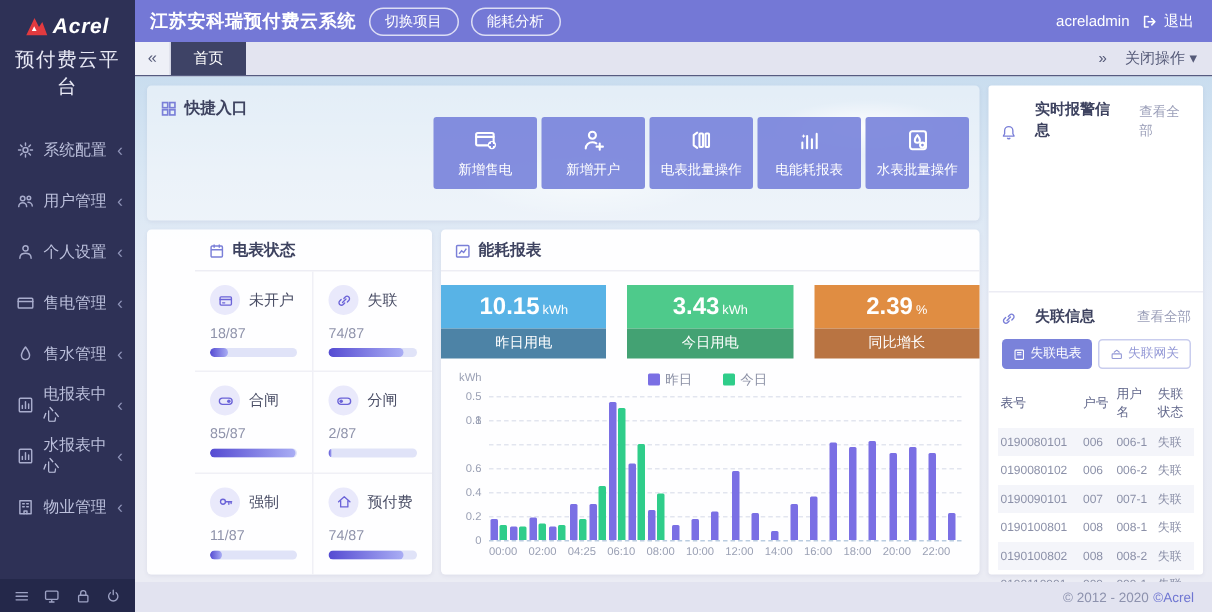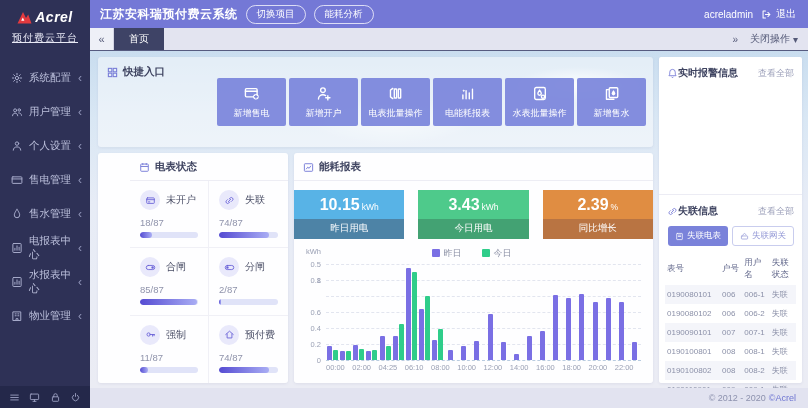--- a/index.html
+++ b/index.html
@@ -6,21 +6,21 @@
   *{box-sizing:border-box;}
   .app{width:808px;height:408px;display:flex;font-family:"Liberation Sans",sans-serif;overflow:hidden;background:#fff;position:relative;}
   svg{display:block;}
   .ic{display:inline-flex;align-items:center;justify-content:center;flex:none;}
 
   
   .sidebar{width:90px;flex:none;background:#2e3156;display:flex;flex-direction:column;}
   .logo{padding:9px 4px 6px;text-align:center;}
   .logo-row{display:flex;align-items:center;justify-content:center;gap:3px;}
   .logo-text{color:#fff;font-style:italic;font-weight:bold;font-size:14px;letter-spacing:.5px;}
-  .platform{color:#e8e9f5;font-size:10px;margin-top:6px;letter-spacing:1px;text-decoration:underline;}
+  .platform{color:#e8e9f5;font-size:13px;margin-top:6px;letter-spacing:1px;}
   .menu{flex:1;padding-top:10px;}
   .side-item{display:flex;align-items:center;gap:6px;padding:0 8px 0 11px;height:34px;color:#bcc0dc;font-size:10.5px;cursor:pointer;}
   .side-item .ic{color:#a9adcd;}
   .side-chev{margin-left:auto;color:#8f94b8;font-size:12px;line-height:1;}
   .side-taskbar{height:22px;background:#24284a;display:flex;align-items:center;justify-content:space-evenly;color:#9da2c4;}
 
   
   .main{flex:1;display:flex;flex-direction:column;min-width:0;}
   .topbar{height:28px;flex:none;background:#7478d6;display:flex;align-items:center;padding:0 12px 0 10px;gap:8px;color:#fff;}
   .app-title{font-size:12px;font-weight:bold;letter-spacing:.5px;}
@@ -85,21 +85,21 @@
   .gridline{position:absolute;left:0;right:0;border-top:1px dashed #e2e5ef;}
   .gridline.base{border-top:1px dashed #b9cce0;}
   .groups{position:absolute;left:0;right:0;top:0;bottom:0;display:flex;align-items:flex-end;}
   .grp{flex:1;display:flex;align-items:flex-end;justify-content:center;gap:1px;height:100%;}
   .bar{width:5px;border-radius:1px 1px 0 0;}
   .xrow{display:flex;margin-left:24px;height:13px;align-items:flex-start;flex:none;}
   .xcell{flex:1;display:flex;justify-content:center;font-size:7.5px;color:#9ba1b5;white-space:nowrap;overflow:visible;padding-top:3px;}
 
   
   .right-panel{width:143px;flex:none;background:#fff;border-radius:2px;display:flex;flex-direction:column;box-shadow:0 1px 3px rgba(60,70,120,.08);}
-  .r-head{display:flex;align-items:center;gap:0;padding:9px 8px 6px;color:#3e4360;font-weight:bold;font-size:10px;flex:none;}
+  .r-head{display:flex;align-items:flex-end;gap:12px;padding:9px 8px 6px;color:#3e4360;font-weight:bold;font-size:10px;flex:none;}
   .r-head .ic{color:#7a7fd8;}
   .r-view{margin-left:auto;font-weight:normal;font-size:9px;color:#9a9eb8;cursor:pointer;}
   .alarm-sec{height:138px;flex:none;display:flex;flex-direction:column;border-bottom:1px solid #ececf4;}
   .offline-sec{flex:1;display:flex;flex-direction:column;min-height:0;}
   .offline-tabs{display:flex;justify-content:flex-end;gap:4px;padding:2px 8px 7px;flex:none;}
   .otab{font-size:8.5px;border-radius:3px;padding:3px 7px;display:flex;align-items:center;gap:3px;cursor:pointer;}
   .otab.active{background:#7a82da;color:#fff;}
   .otab.ghost{border:1px solid #c9cdee;color:#9398d6;background:#fff;}
   .off-table{border-collapse:collapse;margin:0 6px;font-size:8px;table-layout:fixed;width:calc(100% - 12px);}
   .off-table th{color:#60668a;font-weight:normal;text-align:left;padding:4px 2px;font-size:8.5px;}
@@ -333,30 +333,20 @@
               </div>
               <div class="qbtn">
                 <span class="ic">
                   <svg width="18" height="17" viewBox="0 0 16 16" fill="none" stroke="currentColor" stroke-width="1.3" stroke-linecap="round" stroke-linejoin="round">
                     <rect x="3" y="2.4" width="10" height="11.2" rx="1.5"></rect>
                     <path d="M7.6 4.8S6 6.8 6 8a1.6 1.6 0 003.2 0c0-1.2-1.6-3.2-1.6-3.2z"></path>
                     <circle cx="10.8" cy="11" r="1.5"></circle>
                   </svg>
                 </span>
                 <span class="qlabel">水表批量操作</span>
-              </div>
-              <div class="qbtn">
-                <span class="ic">
-                  <svg width="18" height="17" viewBox="0 0 16 16" fill="none" stroke="currentColor" stroke-width="1.3" stroke-linecap="round" stroke-linejoin="round">
-                    <path d="M4.6 4.4H2.8v9h7"></path>
-                    <rect x="5.4" y="2.6" width="8" height="9.2" rx="1"></rect>
-                    <path d="M9.4 4.6S7.7 6.8 7.7 8.1a1.7 1.7 0 003.4 0c0-1.3-1.7-3.5-1.7-3.5z" fill="currentColor" stroke="none"></path>
-                  </svg>
-                </span>
-                <span class="qlabel">新增售水</span>
               </div>
             </div>
         </section>
 
         <div class="bottom-row">
 
           <section class="status-panel">
             <div class="panel-head">
               <span class="ic">
                 <svg width="11" height="11" viewBox="0 0 16 16" fill="none" stroke="currentColor" stroke-width="1.4">

